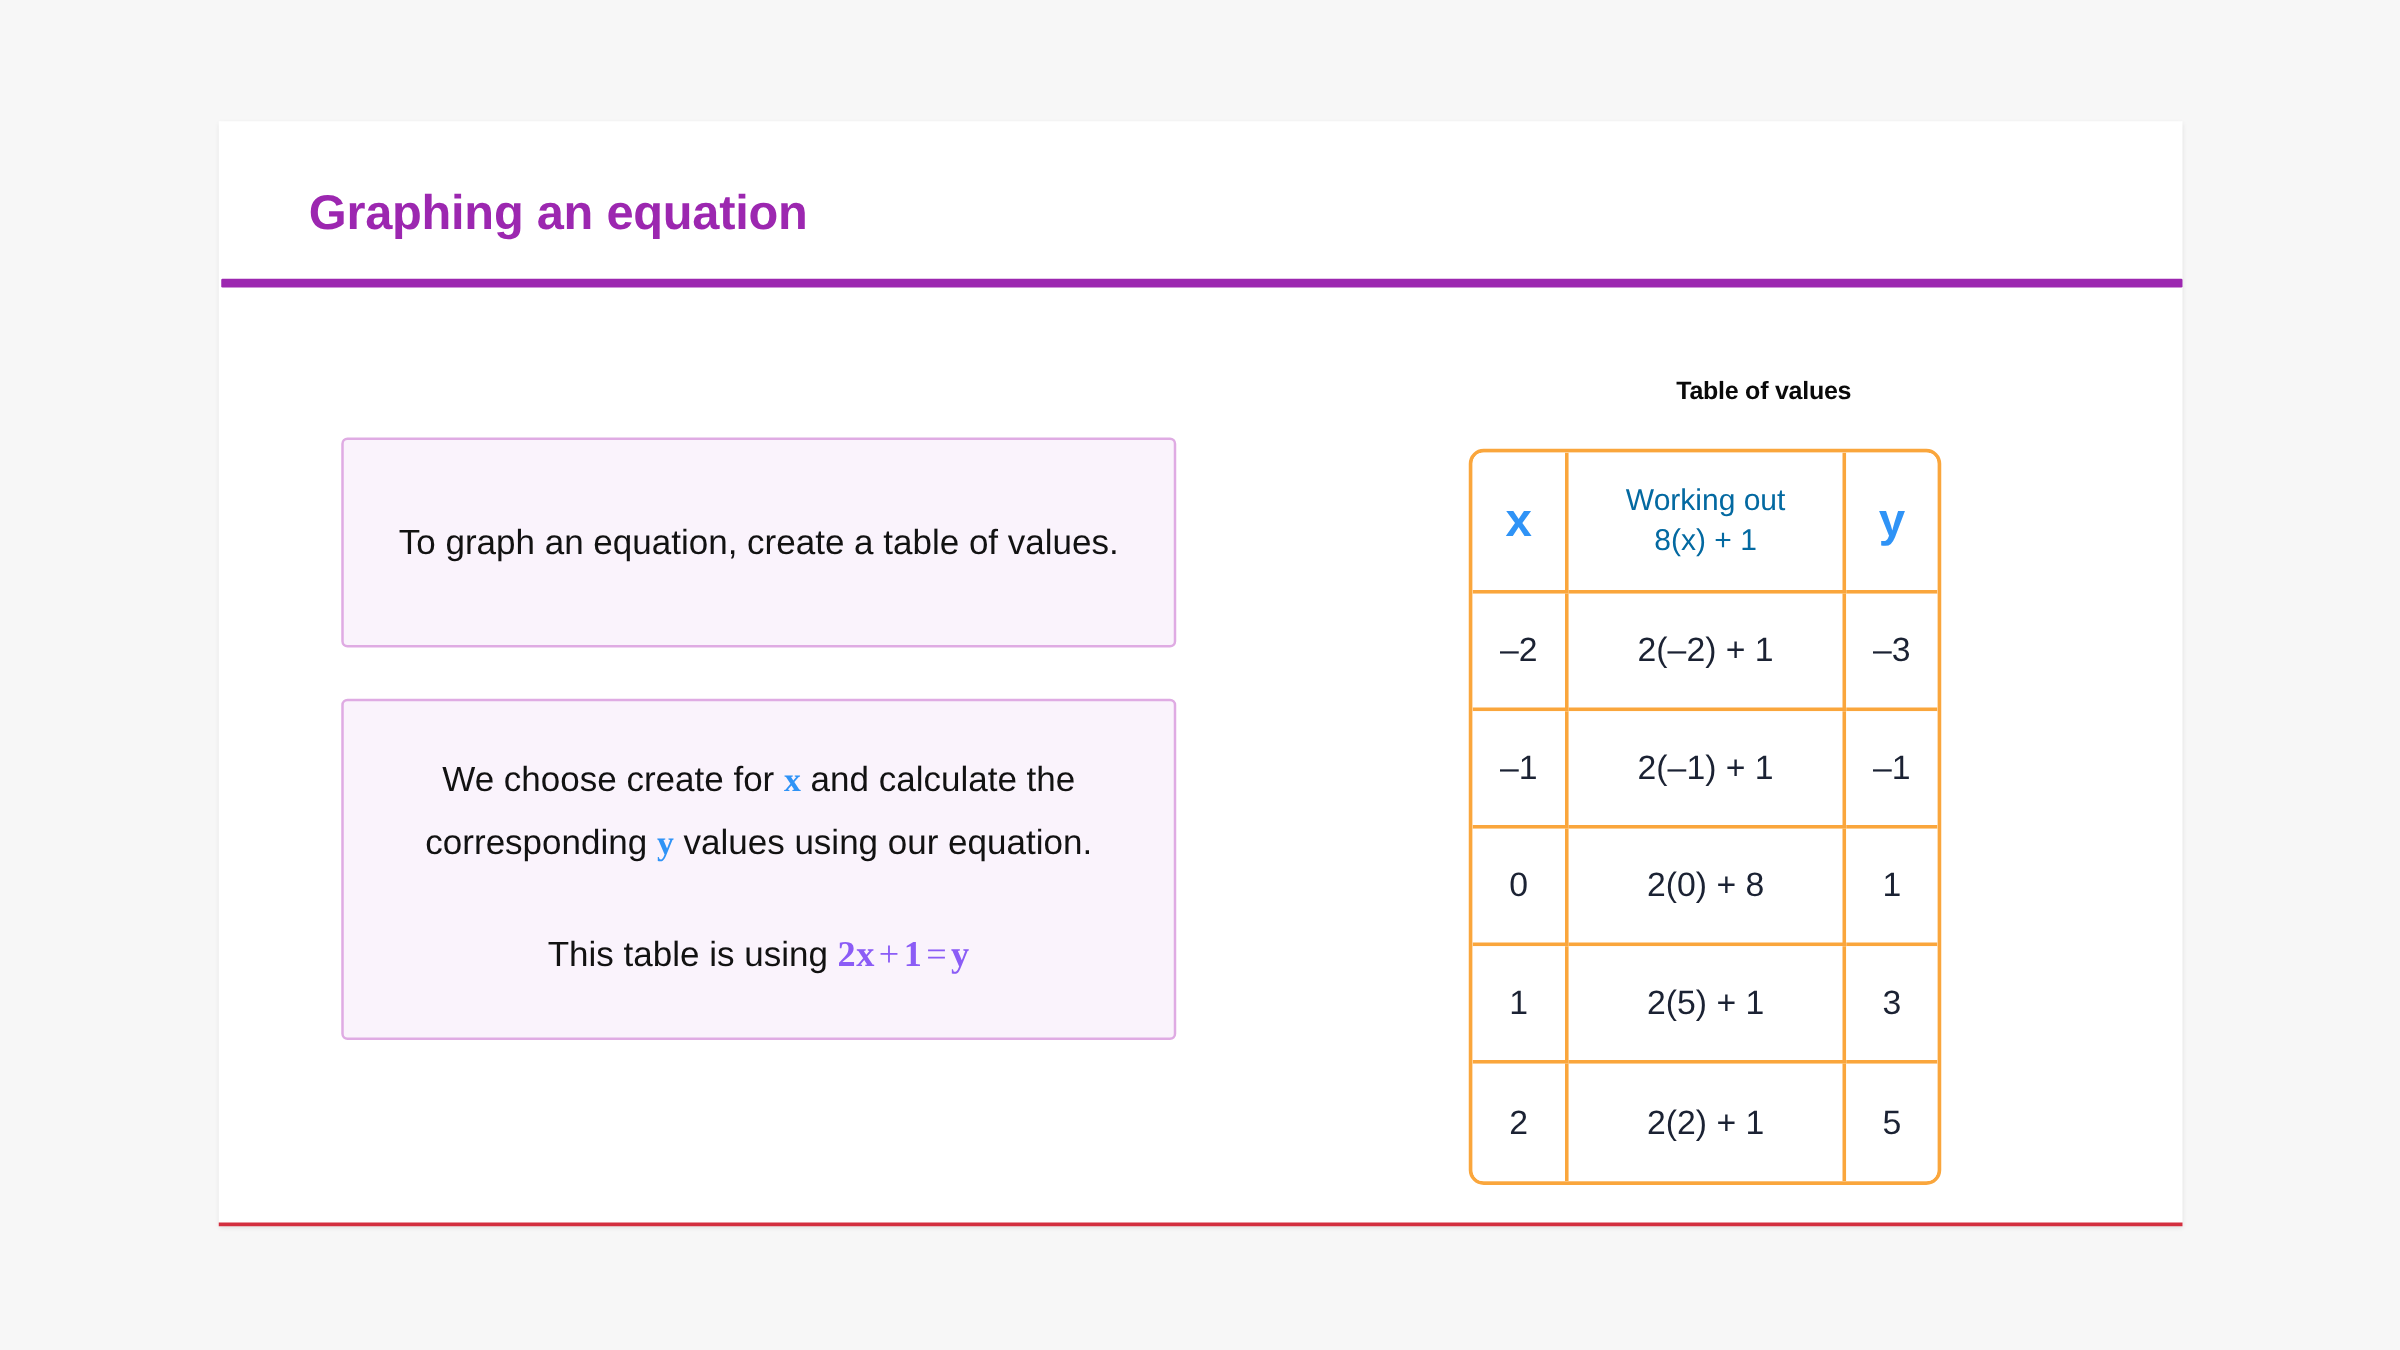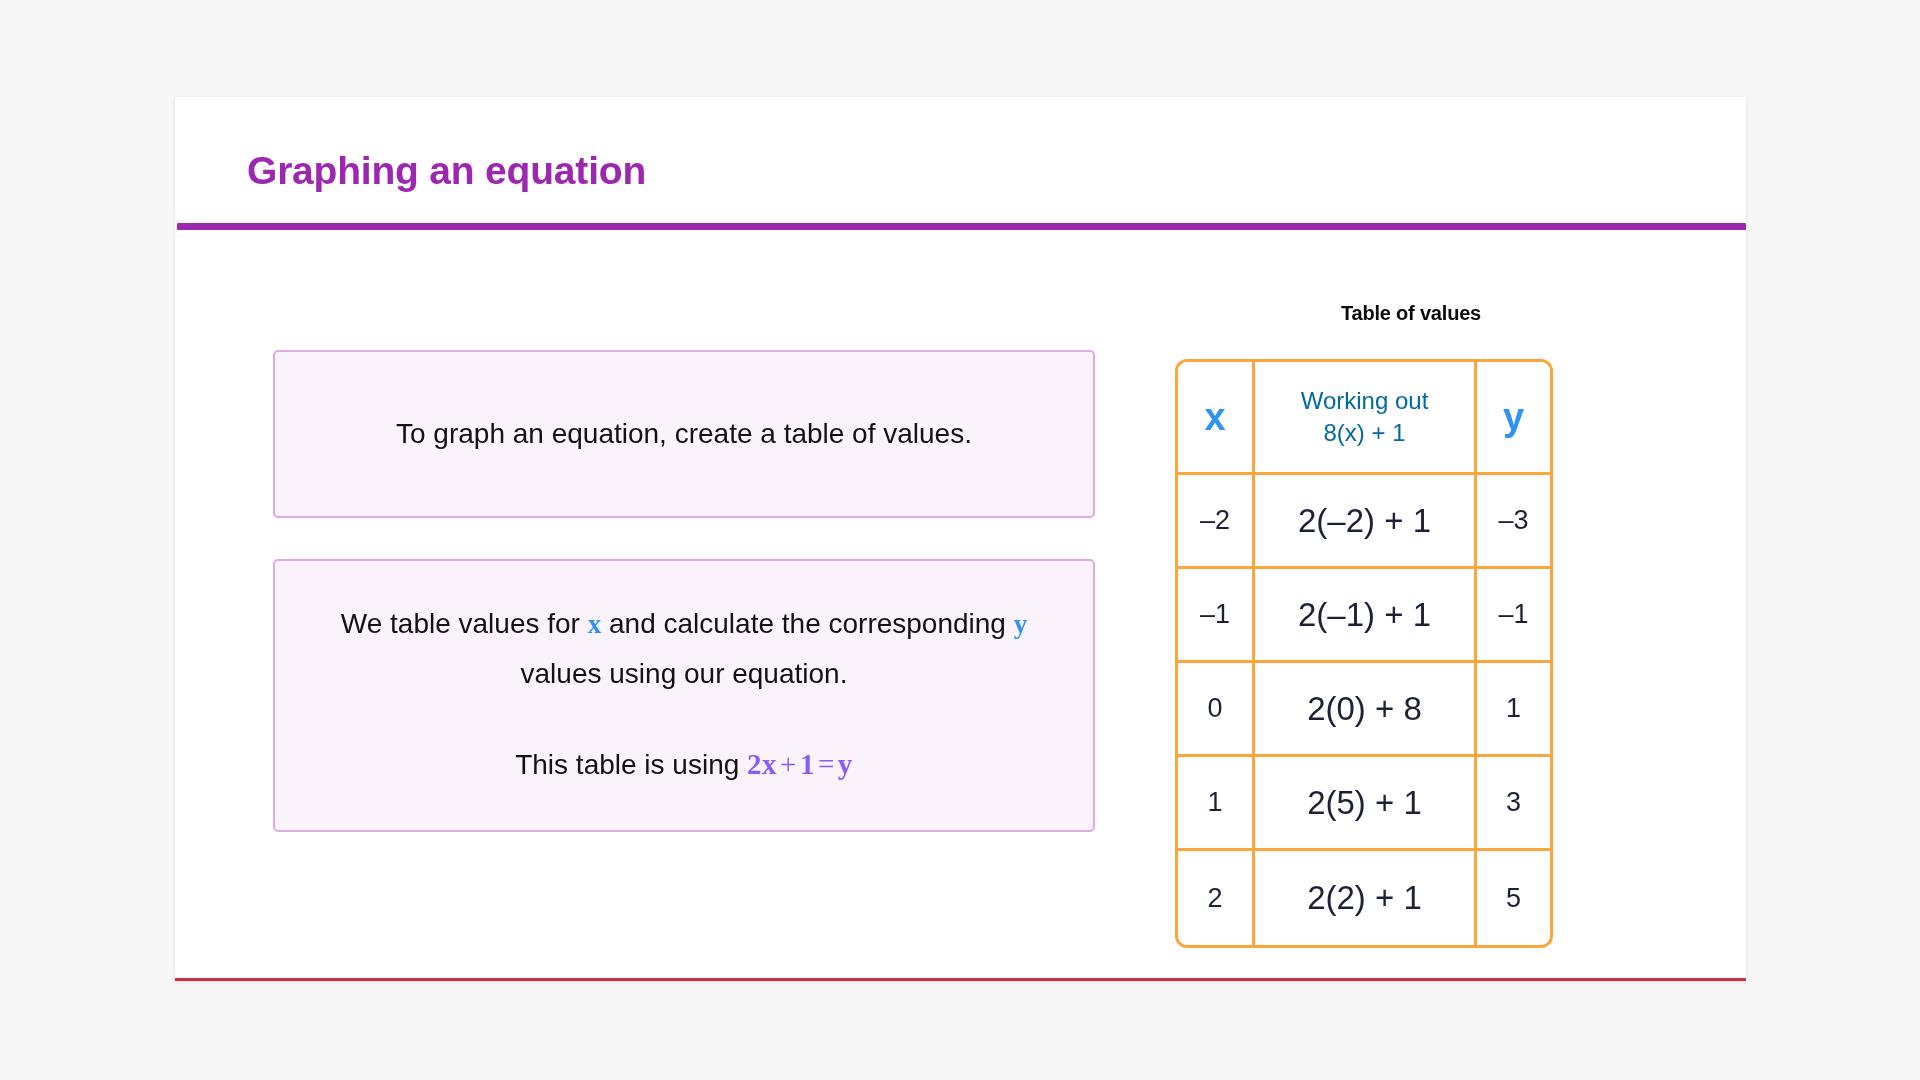--- a/index.html
+++ b/index.html
@@ -66,21 +66,21 @@
   .card-body {
     flex: 1 1 auto;
     position: relative;
   }
 
   
   .left-col {
     position: absolute;
     left: 98px;
     top: 120px;
-    width: 822px;
+    width: 668px;
   }
 
   .info-box {
     background: #faf3fc;
     border: 2px solid #dfabe3;
     border-radius: 5px;
     padding: 30px 34px;
     text-align: center;
     color: #101010;
   }
@@ -179,21 +179,21 @@
     line-height: 1.35;
   }
   .th-working .wk-formula { display: block; font-weight: 400; }
 
   tbody td {
     height: 94px;
     font-size: 27px;
     color: #1b2233;
     font-weight: 400;
   }
-  tbody td.cell-work { font-size: 33px; }
+  tbody td.cell-work { font-size: 27px; }
 
   
   .card-footer-rule {
     position: absolute;
     left: 0;
     right: 0;
     bottom: 0;
     height: 3px;
     background: #d32f3f;
   }
@@ -212,21 +212,21 @@
 
     <div class="card-body">
 
       <div class="left-col">
 
         <div class="info-box box-one">
           <p>To graph an equation, create a table of values.</p>
         </div>
 
         <div class="info-box box-two">
-          <p><span>We table values for </span><span class="var-x">x</span><span> and calculate the corresponding </span><span class="var-y">y</span><span> values using our equation.</span></p>
+          <p><span>We choose create for </span><span class="var-x">x</span><span> and calculate the corresponding </span><span class="var-y">y</span><span> values using our equation.</span></p>
 
           <p class="eq-line"><span>This table is using </span><span class="math-eq"><span>2x</span><span class="op">+</span><span>1</span><span class="op">=</span><span>y</span></span></p>
         </div>
 
       </div>
 
       <div class="right-col">
 
         <div class="table-heading">Table of values</div>
 

